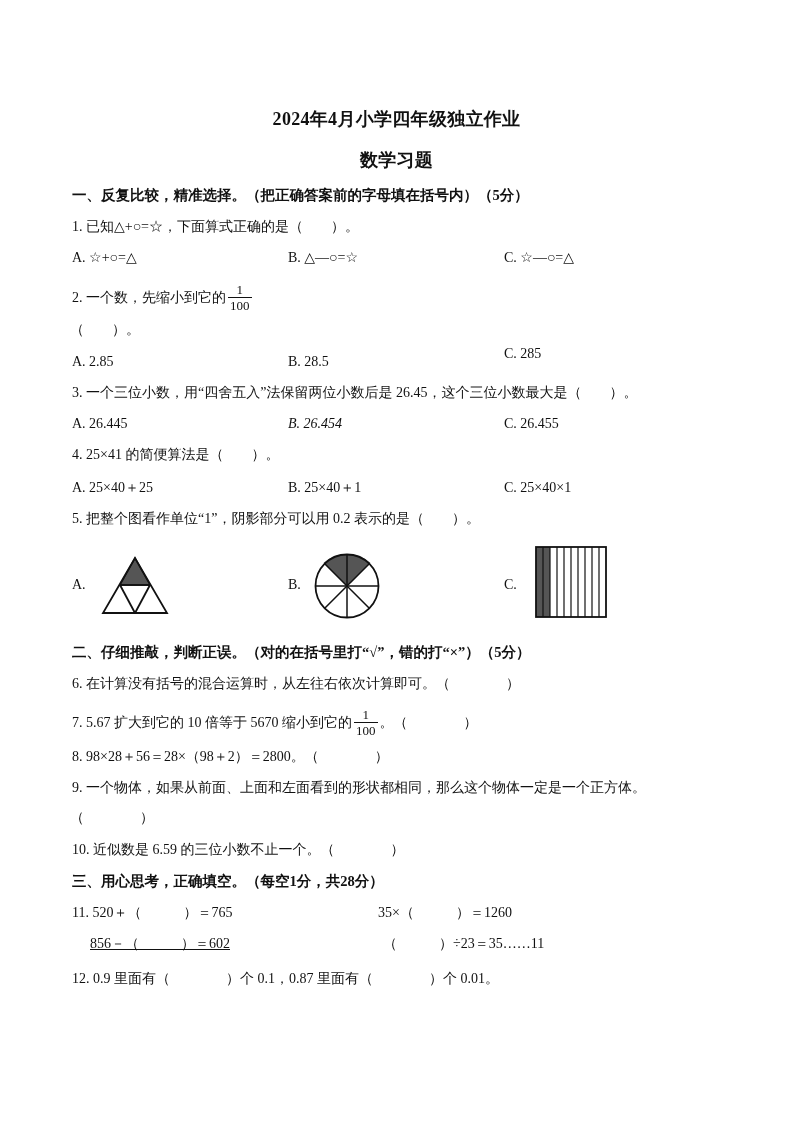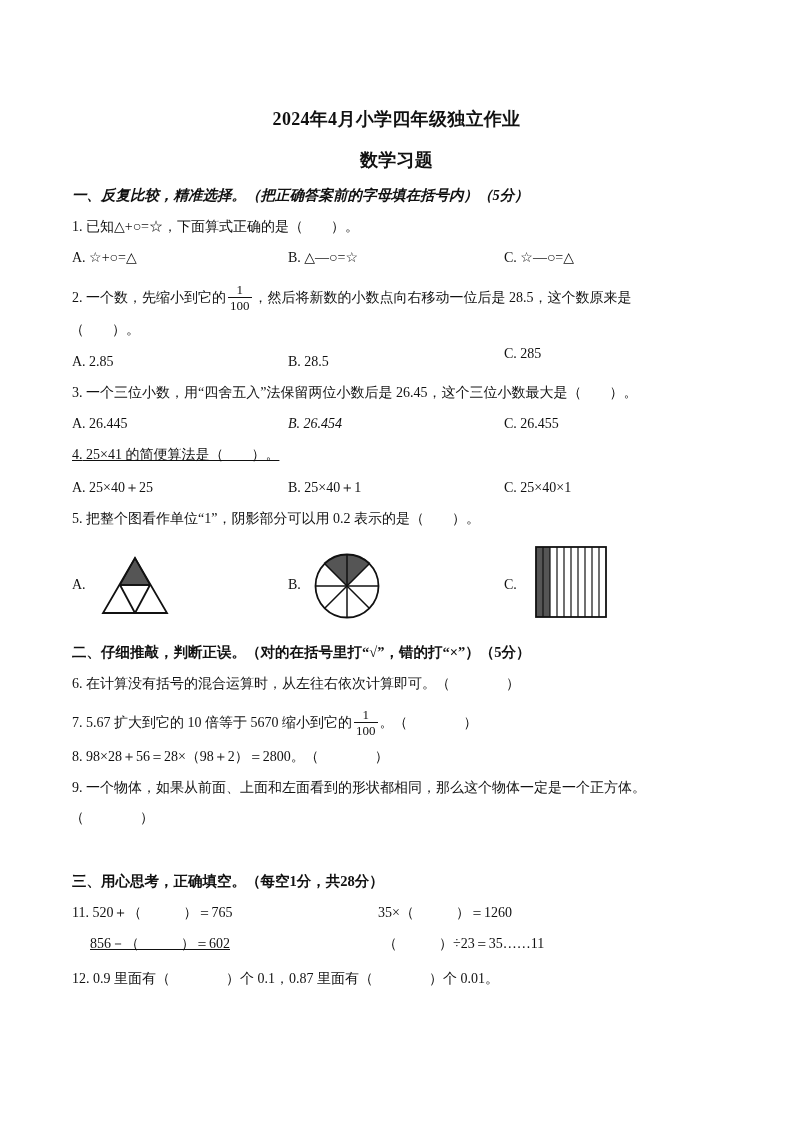--- a/index.html
+++ b/index.html
@@ -26,48 +26,48 @@
   svg { position: absolute; }
 </style>
 </head>
 <body>
 
 <div class="page">
 
   <div class="title" style="top:107px;">2024年4月小学四年级独立作业</div>
   <div class="title" style="top:148px;">数学习题</div>
 
-  <div class="line section" style="top:186px;font-style:italic;">一、反复比较，精准选择。（把正确答案前的字母填在括号内）（5分）</div>
+  <div class="line section" style="top:186px;">一、反复比较，精准选择。（把正确答案前的字母填在括号内）（5分）</div>
 
   <div class="line" style="top:218px;">
     <span>1.</span>
     <span>已知△+○=☆，下面算式正确的是（　　）。</span>
   </div>
   <div class="opt" style="left:72px; top:249px;">A. ☆+○=△</div>
   <div class="opt" style="left:288px; top:249px;">B. △—○=☆</div>
   <div class="opt" style="left:504px; top:249px;">C. ☆—○=△</div>
 
   <div class="line" style="top:283px;">
     <span>2.</span>
-    <span>一个数，先缩小到它的</span><span class="frac"><span class="num">1</span><span class="den">100</span></span><span>，然后将新数的小数点向右移动一位后是 28.5，这个数原来是</span>
+    <span>一个数，先缩小到它的</span><span class="frac"><span class="num">1</span><span class="den">100</span></span>
   </div>
   <div class="line" style="top:321px; left:70px;">（　　）。</div>
   <div class="opt" style="left:72px; top:353px;">A. 2.85</div>
   <div class="opt" style="left:288px; top:353px;">B. 28.5</div>
   <div class="opt" style="left:504px; top:345px;">C. 285</div>
 
   <div class="line" style="top:384px;">
     <span>3.</span>
     <span>一个三位小数，用“四舍五入”法保留两位小数后是 26.45，这个三位小数最大是（　　）。</span>
   </div>
   <div class="opt" style="left:72px; top:415px;">A. 26.445</div>
   <div class="opt" style="left:288px; top:415px;font-style:italic;">B. 26.454</div>
   <div class="opt" style="left:504px; top:415px;">C. 26.455</div>
 
-  <div class="line" style="top:446px;text-decoration:underline;">
+  <div class="line" style="top:446px;">
     <span>4.</span>
     <span>25×41 的简便算法是（　　）。</span>
   </div>
   <div class="opt" style="left:72px; top:479px;">A. 25×40＋25</div>
   <div class="opt" style="left:288px; top:479px;">B. 25×40＋1</div>
   <div class="opt" style="left:504px; top:479px;">C. 25×40×1</div>
 
   <div class="line" style="top:510px;">
     <span>5.</span>
     <span>把整个图看作单位“1”，阴影部分可以用 0.2 表示的是（　　）。</span>
@@ -124,20 +124,24 @@
     <span>8.</span>
     <span>98×28＋56＝28×（98＋2）＝2800。（　　　　）</span>
   </div>
 
   <div class="line" style="top:779px;">
     <span>9.</span>
     <span>一个物体，如果从前面、上面和左面看到的形状都相同，那么这个物体一定是一个正方体。</span>
   </div>
   <div class="line" style="top:809px; left:70px;">（　　　　）</div>
 
+  <div class="line" style="top:841px;">
+    <span>10.</span>
+    <span>近似数是 6.59 的三位小数不止一个。（　　　　）</span>
+  </div>
 
   <div class="line section" style="top:872px;">三、用心思考，正确填空。（每空1分，共28分）</div>
 
   <div class="line" style="top:904px;">
     <span>11.</span>
     <span>520＋（　　　）＝765</span>
   </div>
   <div class="opt" style="left:378px; top:904px;">35×（　　　）＝1260</div>
   <div class="opt" style="left:90px; top:935px;text-decoration:underline;">856－（　　　）＝602</div>
   <div class="opt" style="left:383px; top:935px;">（　　　）÷23＝35……11</div>

